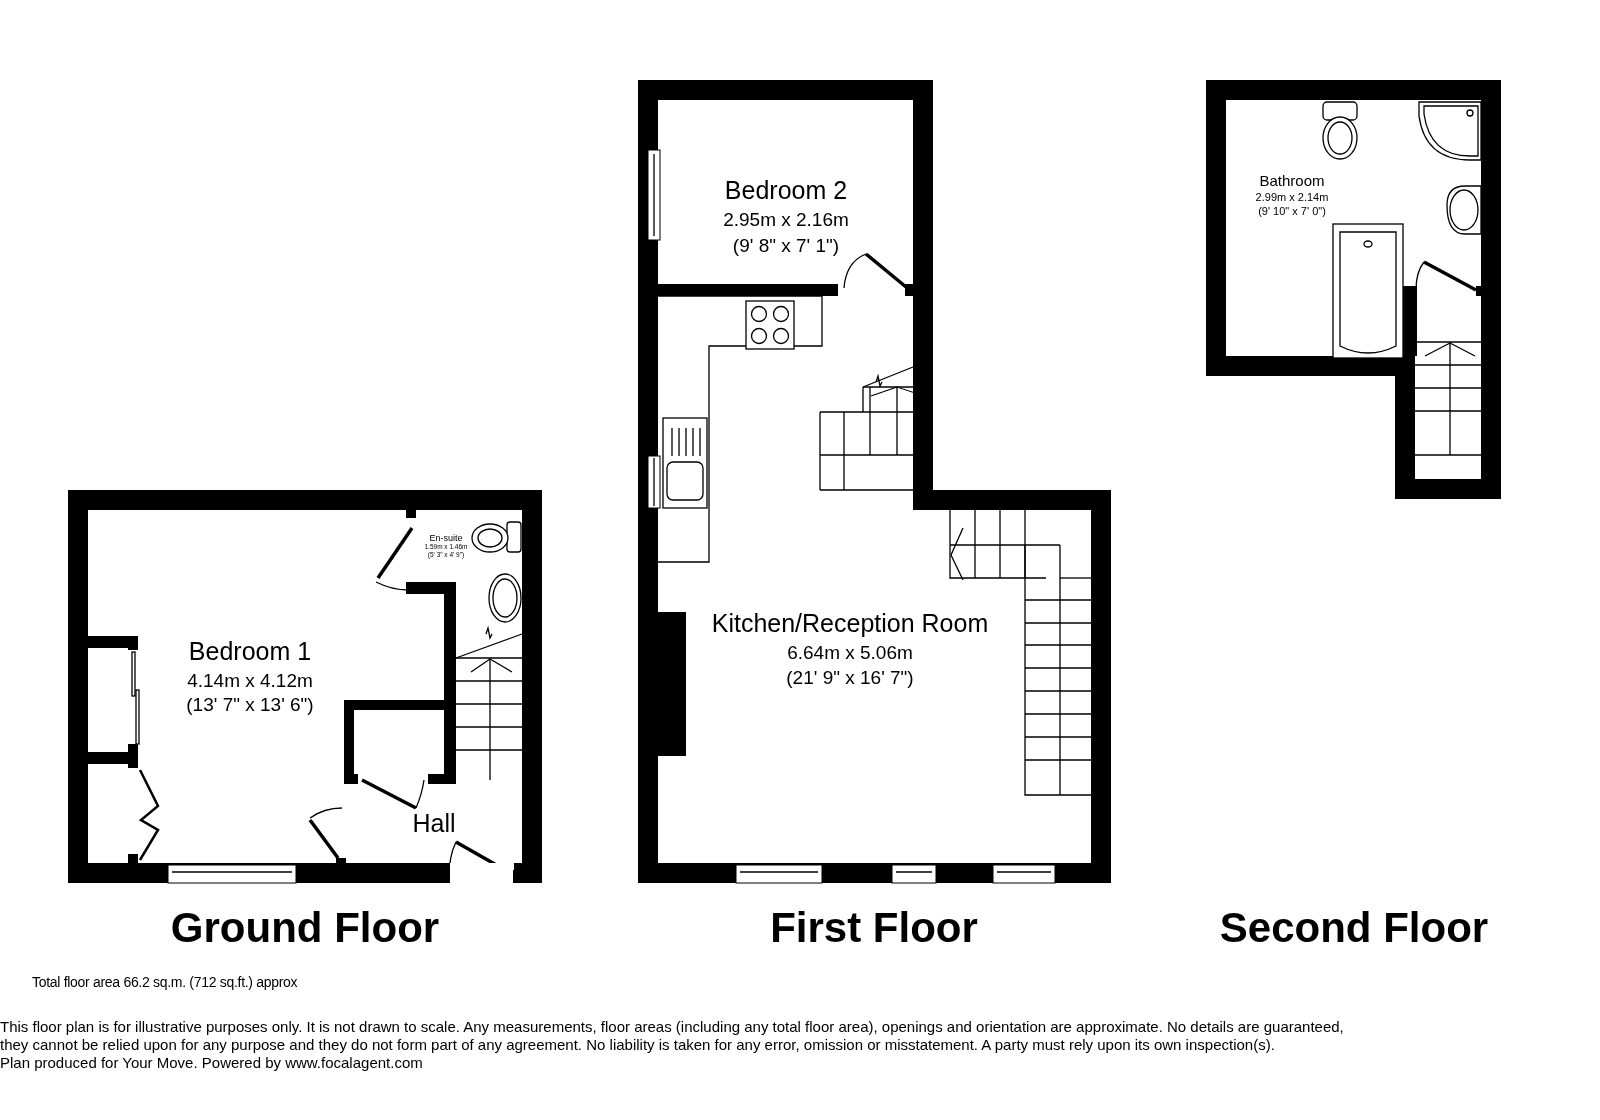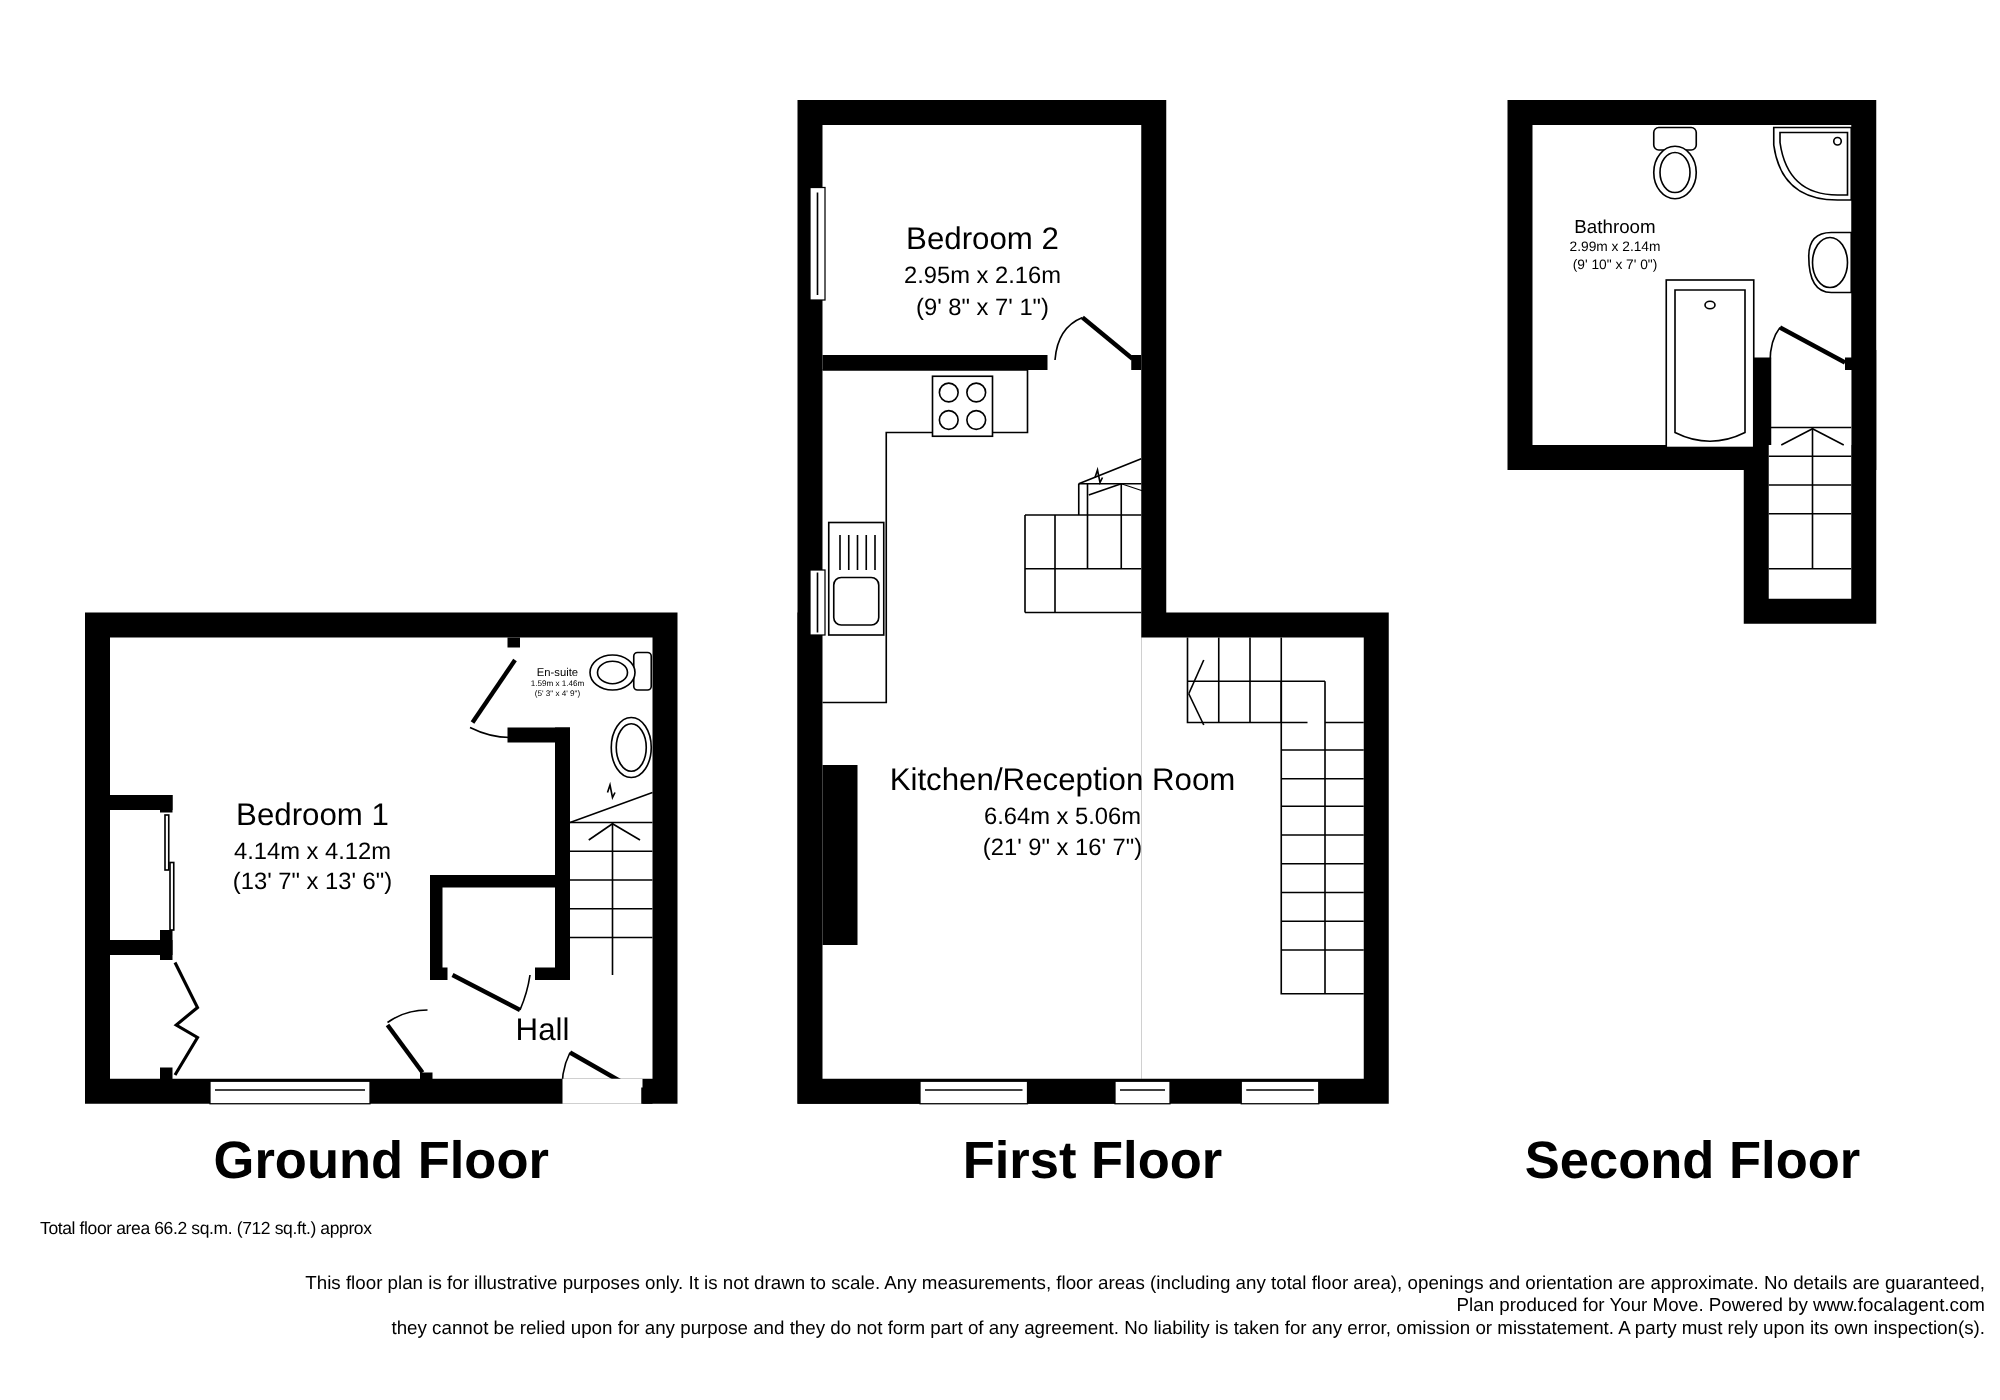--- a/index.html
+++ b/index.html
@@ -13,21 +13,21 @@
   .arc { stroke:#000; stroke-width:1.3; fill:none; }
   .win { fill:#fff; stroke:#000; stroke-width:1; }
   .room-name { font-family:"Liberation Sans", sans-serif; font-size:25px; }
   .room-dim { font-family:"Liberation Sans", sans-serif; font-size:19px; }
   .small-name { font-family:"Liberation Sans", sans-serif; font-size:15px; }
   .small-dim { font-family:"Liberation Sans", sans-serif; font-size:11px; }
   .tiny-name { font-family:"Liberation Sans", sans-serif; font-size:9px; }
   .tiny-dim { font-family:"Liberation Sans", sans-serif; font-size:6.5px; }
   .floor-label { font-family:"Liberation Sans", sans-serif; font-size:42px; font-weight:bold; }
   .total { position:absolute; left:32px; top:974px; font-size:14px; letter-spacing:-0.3px; }
-  .disclaimer { position:absolute; left:0; top:1018px; width:1588px; text-align:right; font-size:15px; line-height:18px; }
+  .disclaimer { position:absolute; left:0; top:1018px; width:1588px; text-align:left; font-size:15px; line-height:18px; }
   .disclaimer div { white-space:nowrap; }
 </style>
 </head>
 <body>
 
 <svg id="plan" viewBox="0 0 1600 1120" xmlns="http://www.w3.org/2000/svg">
 
   <g>
 
     <rect class="wall" x="68" y="490" width="474" height="393"></rect>
@@ -253,15 +253,15 @@
     <text class="small-dim" x="1292" y="201" text-anchor="middle">2.99m x 2.14m</text>
     <text class="small-dim" x="1292" y="215" text-anchor="middle">(9' 10" x 7' 0")</text>
 
     <text class="floor-label" x="1354" y="942" text-anchor="middle">Second Floor</text>
   </g>
 </svg>
 
 <div class="total">Total floor area 66.2 sq.m. (712 sq.ft.) approx</div>
 <div class="disclaimer">
   <div>This floor plan is for illustrative purposes only. It is not drawn to scale. Any measurements, floor areas (including any total floor area), openings and orientation are approximate. No details are guaranteed,</div>
+  <div>they cannot be relied upon for any purpose and they do not form part of any agreement. No liability is taken for any error, omission or misstatement. A party must rely upon its own inspection(s).</div>
   <div>Plan produced for Your Move. Powered by www.focalagent.com</div>
-  <div>they cannot be relied upon for any purpose and they do not form part of any agreement. No liability is taken for any error, omission or misstatement. A party must rely upon its own inspection(s).</div>
 </div>
 
 </body></html>

